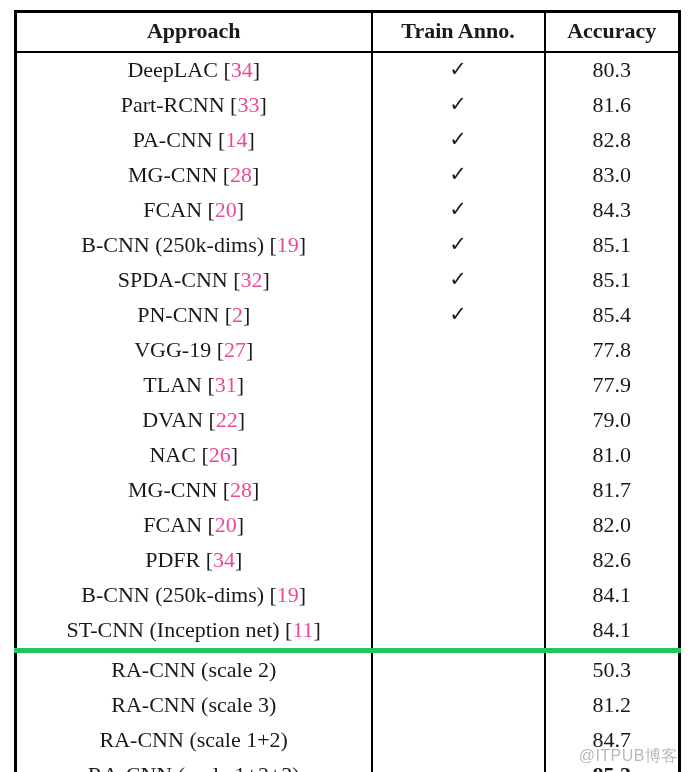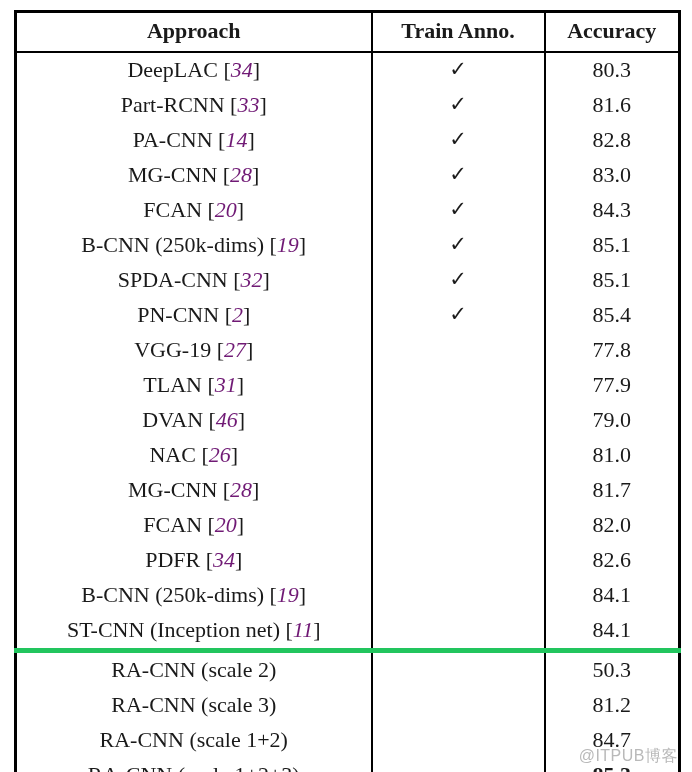--- a/index.html
+++ b/index.html
@@ -72,22 +72,21 @@
   
   tbody tr.section-break td {
     border-top: 5px solid #22c55e;
   }
 
   tbody tr.last-body td {
     border-bottom: 3px solid #000;
   }
 
   .ref {
-    color: #701a75;
-    font-style: italic;
+    color: #ec4899;
   }
   .brk {
     color: #1a1a1a;
   }
 
   .check {
     font-size: 21px;
     line-height: 1;
     display: inline-block;
     transform: translateY(-1px);
@@ -170,21 +169,21 @@
           <td class="col-approach"><span>VGG-19</span> <span><span class="brk">[</span><span class="ref">27</span><span class="brk">]</span></span></td>
           <td class="col-anno"></td>
           <td class="col-acc">77.8</td>
         </tr>
         <tr>
           <td class="col-approach"><span>TLAN</span> <span><span class="brk">[</span><span class="ref">31</span><span class="brk">]</span></span></td>
           <td class="col-anno"></td>
           <td class="col-acc">77.9</td>
         </tr>
         <tr>
-          <td class="col-approach"><span>DVAN</span> <span><span class="brk">[</span><span class="ref">46</span><span class="brk">]</span></span></td>
+          <td class="col-approach"><span>DVAN</span> <span><span class="brk">[</span><span class="ref">22</span><span class="brk">]</span></span></td>
           <td class="col-anno"></td>
           <td class="col-acc">79.0</td>
         </tr>
         <tr>
           <td class="col-approach"><span>NAC</span> <span><span class="brk">[</span><span class="ref">26</span><span class="brk">]</span></span></td>
           <td class="col-anno"></td>
           <td class="col-acc">81.0</td>
         </tr>
         <tr>
           <td class="col-approach"><span>MG-CNN</span> <span><span class="brk">[</span><span class="ref">28</span><span class="brk">]</span></span></td>

